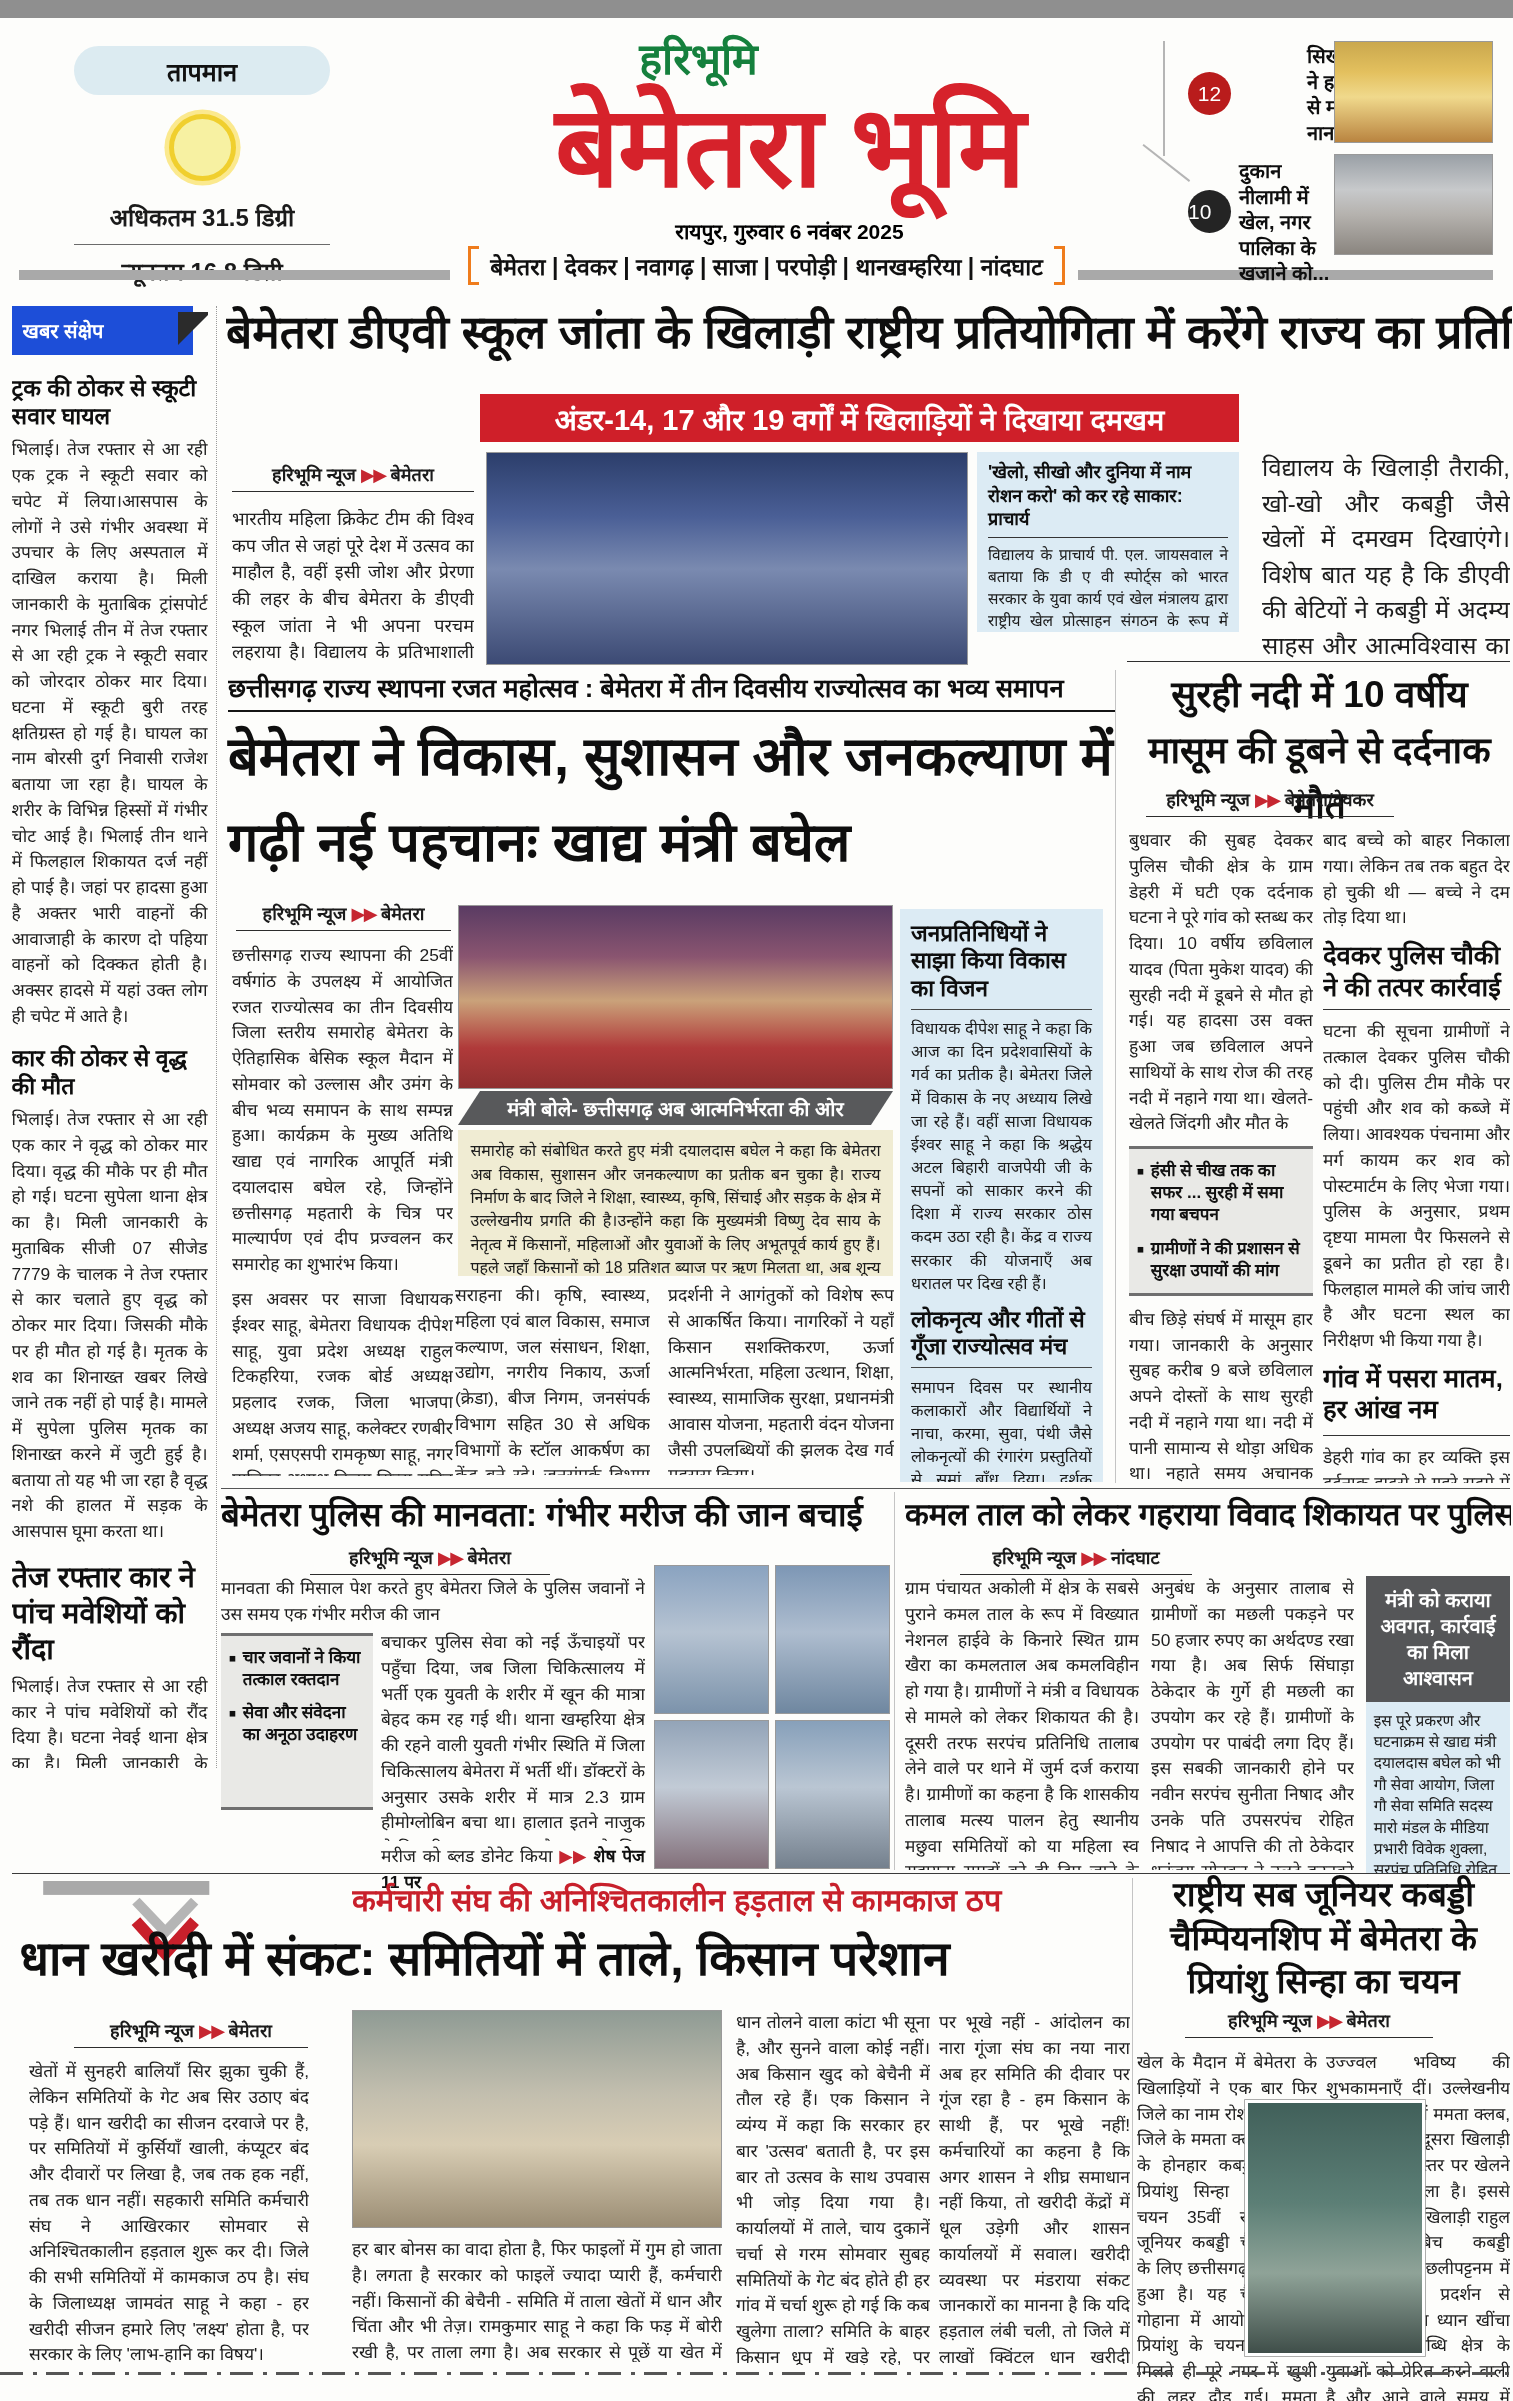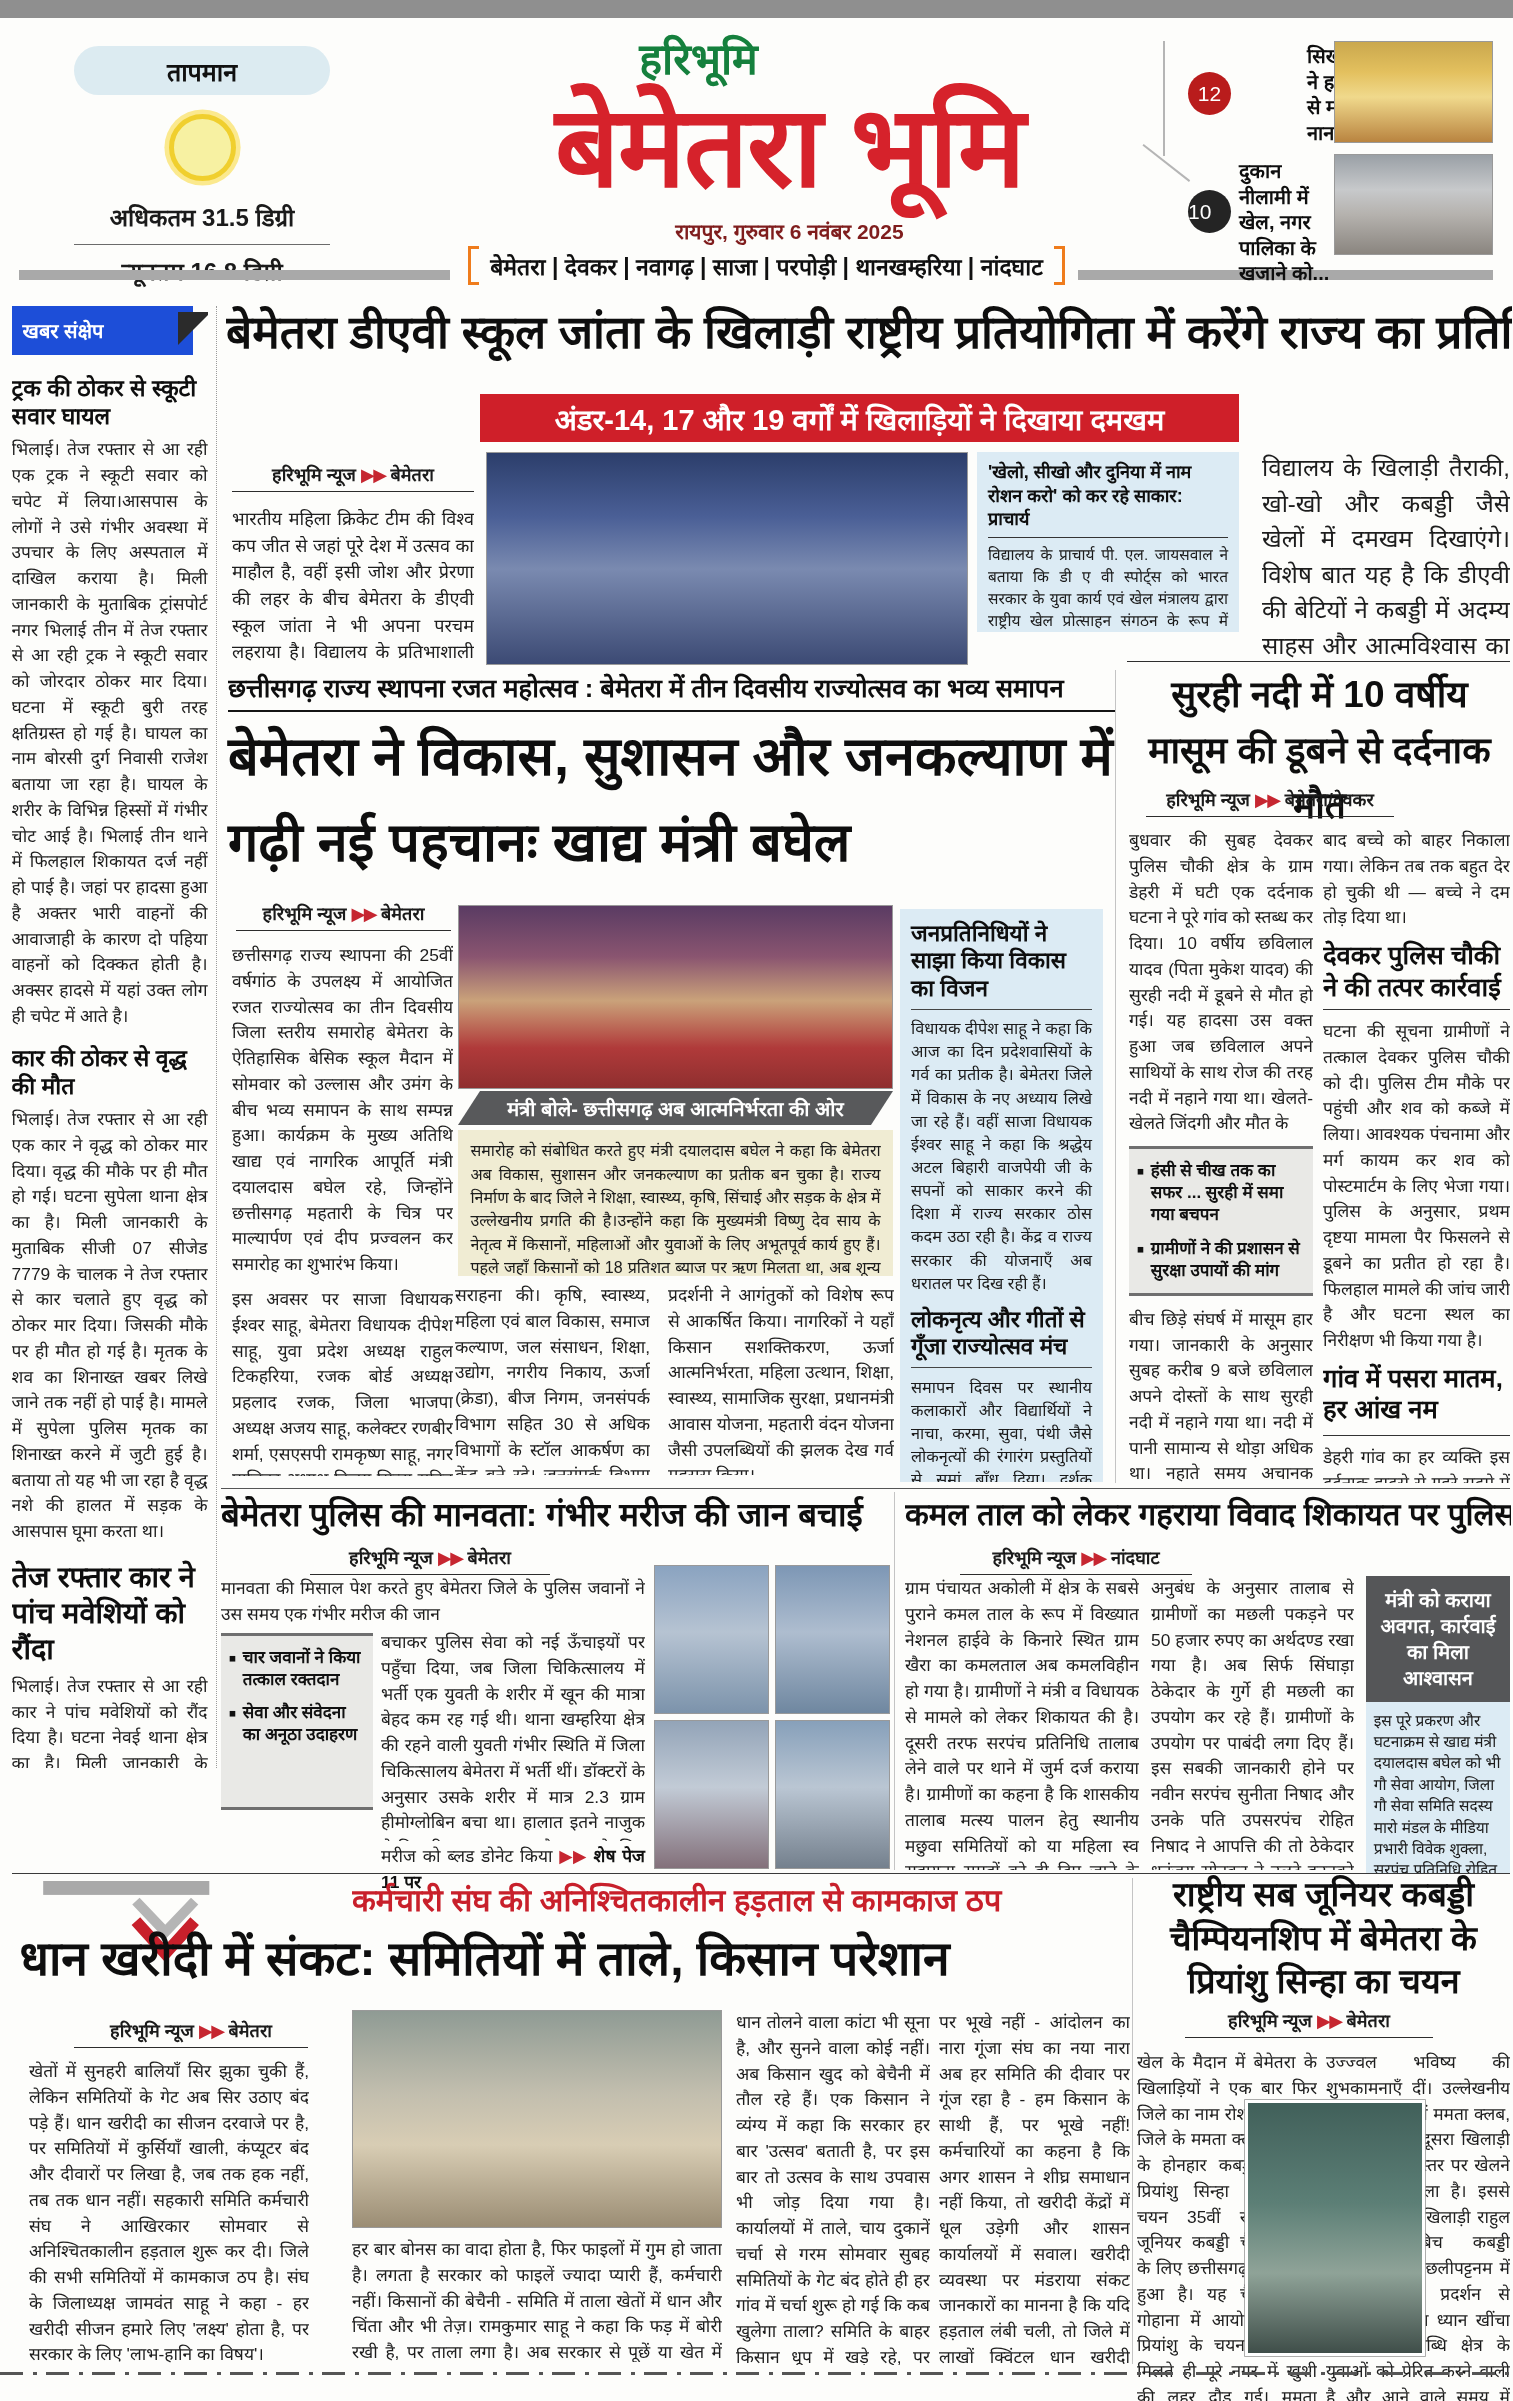--- a/index.html
+++ b/index.html
@@ -34,21 +34,21 @@
   <div class="abs" style="left:74px;top:28px;width:256px;text-align:center">
     <div style="background:#dcebf1;border-radius:33px;padding:7.7px 0;font-size:25px;font-weight:800;color:#111">तापमान</div>
     <div style="width:67px;height:67px;margin:18.6px auto 12.4px;border-radius:50%;background:#f7f1a2;border:5.4px solid #f0cf2e;box-shadow:0 0 0 4.6px #fbe98e"></div>
     <div style="font-size:24px;font-weight:700;padding:6.2px 0 11px;border-bottom:1.5px solid #6b6b6b">अधिकतम 31.5 डिग्री</div>
     <div style="font-size:24px;font-weight:700;padding:9.3px 0">न्यूनतम 16.8 डिग्री</div>
   </div>
 
   <div class="abs" style="left:418px;top:20px;width:743px;text-align:center">
     <div style="color:#15803d;font-size:43px;font-weight:800;line-height:1;transform:translateX(-91px)">हरिभूमि</div>
     <div style="color:#d6222b;font-size:113px;font-weight:800;line-height:1.18;white-space:nowrap;letter-spacing:-1.5px">बेमेतरा भूमि</div>
-    <div style="font-size:21px;font-weight:700;margin-top:3.1px;color:#7f1d1d">रायपुर, गुरुवार 6 नवंबर 2025</div>
+    <div style="font-size:21px;font-weight:700;margin-top:3.1px;color:#000000">रायपुर, गुरुवार 6 नवंबर 2025</div>
   </div>
 
   <div class="abs" style="left:19.4px;top:252px;width:431px;height:10px;background:#a9a9a9"></div>
   <div class="abs" style="left:1078px;top:252px;width:415px;height:10px;background:#a9a9a9"></div>
 
   <div class="abs" style="left:455px;top:228px;width:623px;display:flex;align-items:center;justify-content:center;gap:11px">
     <span style="width:11px;height:39px;border:3.9px solid #ef7c1c;border-right:none"></span>
     <span style="font-size:23px;font-weight:800;white-space:nowrap;color:#101010">बेमेतरा | देवकर | नवागढ़ | साजा | परपोड़ी | थानखम्हरिया | नांदघाट</span>
     <span style="width:11px;height:39px;border:3.9px solid #ef7c1c;border-left:none"></span>
   </div>

